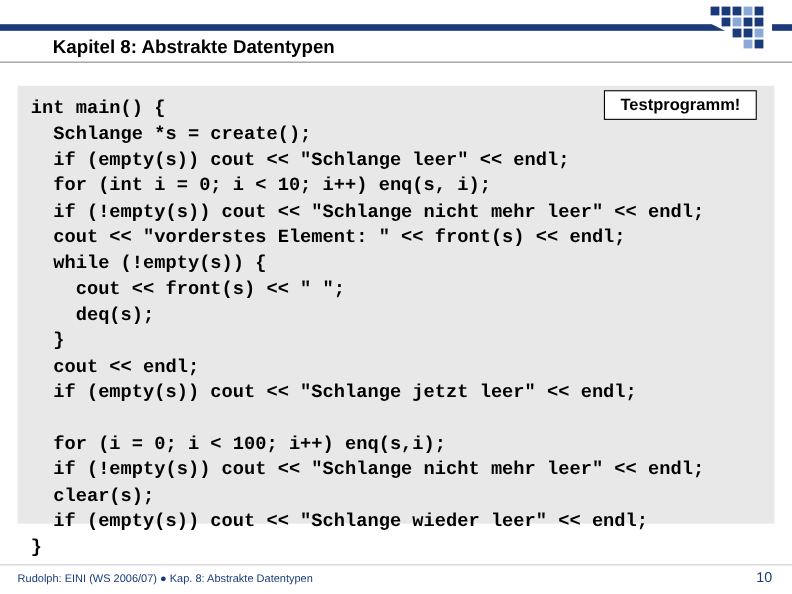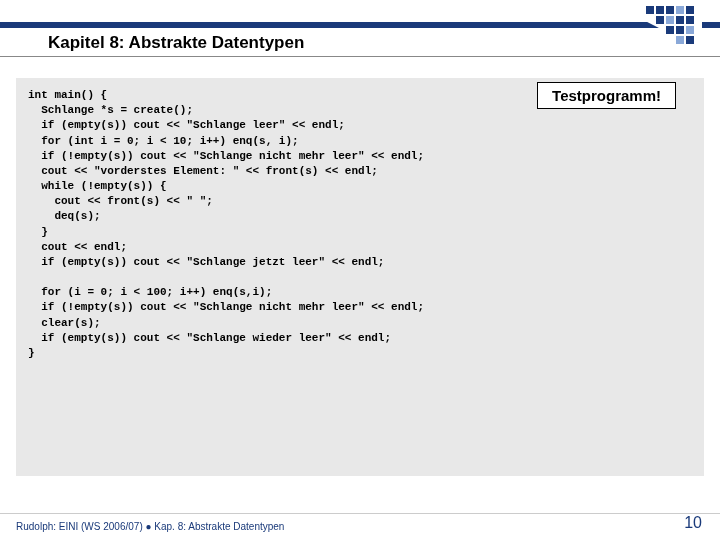--- a/index.html
+++ b/index.html
@@ -46,50 +46,50 @@
   }
   .code-box {
     position: absolute;
     top: 78px;
     left: 16px;
     width: 688px;
     height: 398px;
     background: #e8e8e8;
     padding: 10px 12px;
     font-family: "Courier New", Courier, monospace;
-    font-size: 11px;
+    font-size: 17px;
     font-weight: bold;
     line-height: 1.38;
     white-space: pre;
     color: #000;
   }
   .callout {
     position: absolute;
     top: 82px;
-    right: 44px;
+    right: 32px;
     background: #fff;
     border: 1px solid #000;
     padding: 4px 14px;
     font-family: Arial, Helvetica, sans-serif;
     font-size: 15px;
     font-weight: bold;
   }
   .footer {
     position: absolute;
     bottom: 8px;
     left: 16px;
     font-size: 10px;
     color: #1a3a7a;
     text-align: center;
   }
   .pagenum {
     position: absolute;
     bottom: 8px;
     right: 18px;
-    font-size: 16px;
+    font-size: 13px;
     color: #1a3a7a;
   }
   .footer-line {
     position: absolute;
     bottom: 26px;
     left: 0;
     width: 100%;
     height: 1px;
     background: #ccc;
   }

